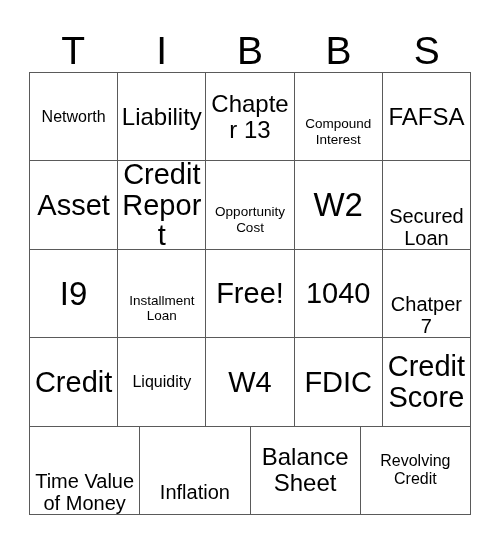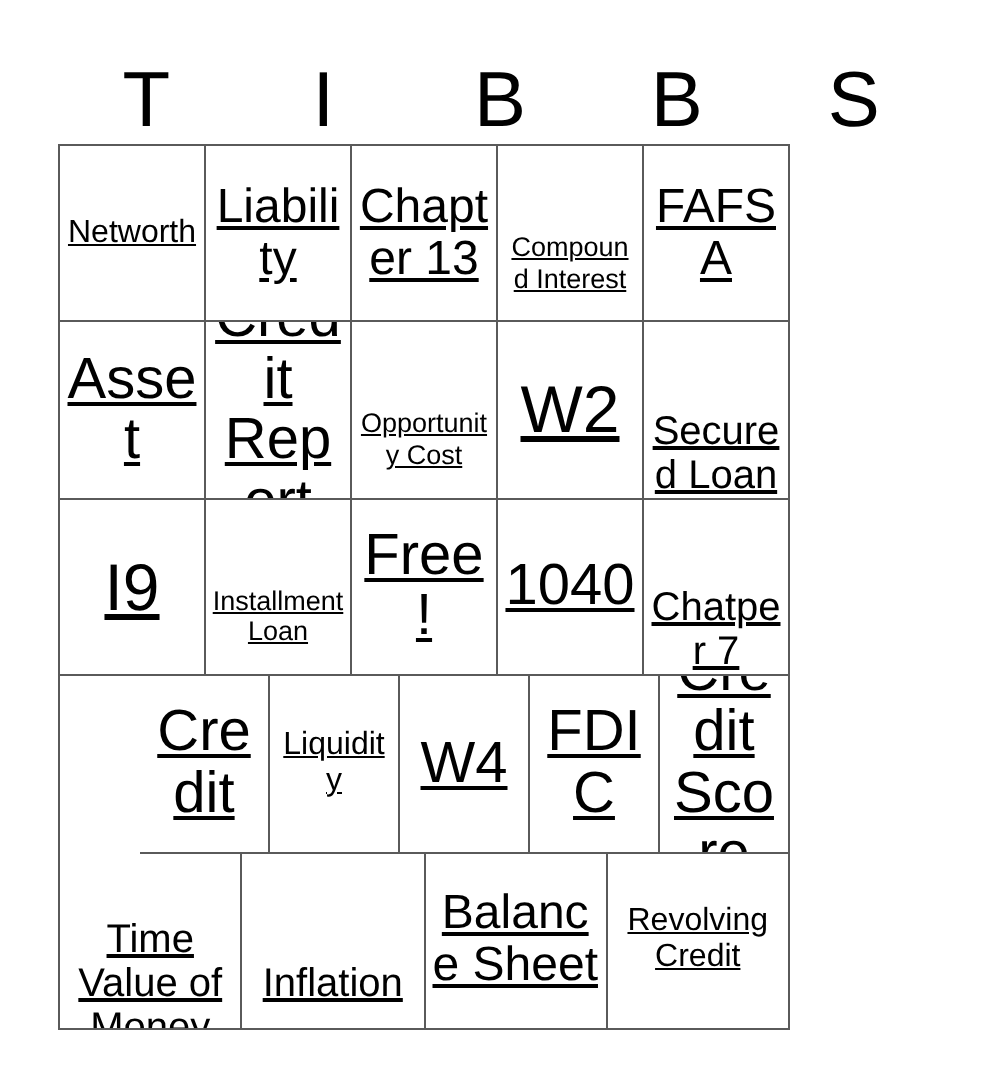--- a/index.html
+++ b/index.html
@@ -37,25 +37,24 @@
     font-size: 39px;
     line-height: 1;
     font-weight: 400;
     letter-spacing: 0;
     padding-bottom: 2px;
     box-sizing: border-box;
   }
 
   
   #grid {
-    width: 366px;
+    width: 442px;
     border-top: 1.5px solid #5a5a5a;
     border-left: 1.5px solid #5a5a5a;
     box-sizing: border-box;
-    text-decoration: underline;
   }
   .grid-row {
     display: flex;
     width: 100%;
     height: 88.4px;
   }
   .grid-cell {
     flex: 1 1 0;
     width: 20%;
     border-right: 1.5px solid #5a5a5a;
@@ -146,21 +145,21 @@
         </div>
       <div class="grid-cell" style="border-color: rgb(90, 90, 90);">
           <span class="cell-text fs-xl">1040</span>
         </div>
       <div class="grid-cell" style="border-color: rgb(90, 90, 90);">
           <span class="cell-text fs-m">Chatper 7</span>
         </div>
     </div>
 
     <div class="grid-row">
-      <div class="grid-cell" style="border-color: rgb(90, 90, 90); margin-left: 40px;">
+      <div class="grid-cell" style="border-color: rgb(90, 90, 90);">
           <span class="cell-text fs-xl">Credit</span>
         </div>
       <div class="grid-cell" style="border-color: rgb(90, 90, 90);">
           <span class="cell-text fs-s">Liquidity</span>
         </div>
       <div class="grid-cell" style="border-color: rgb(90, 90, 90);">
           <span class="cell-text fs-xl">W4</span>
         </div>
       <div class="grid-cell" style="border-color: rgb(90, 90, 90);">
           <span class="cell-text fs-xl">FDIC</span>

